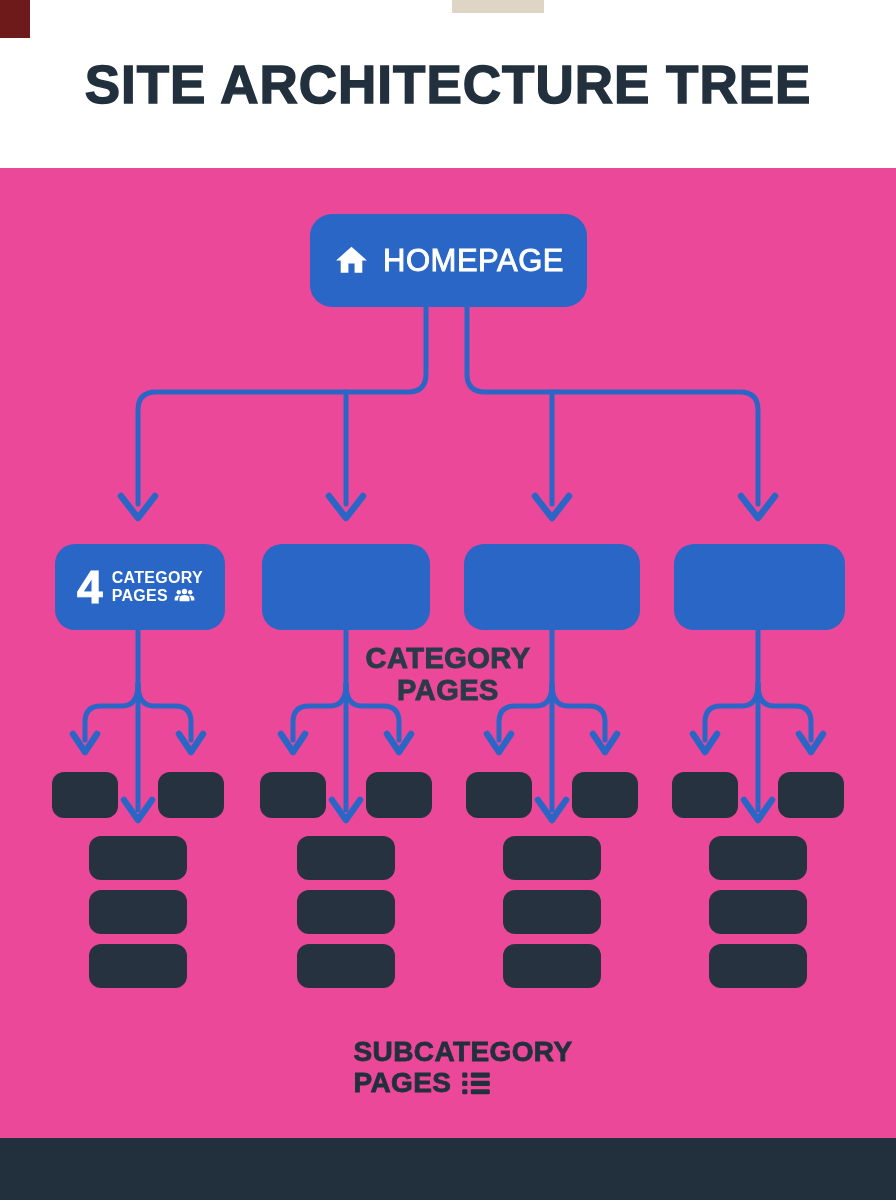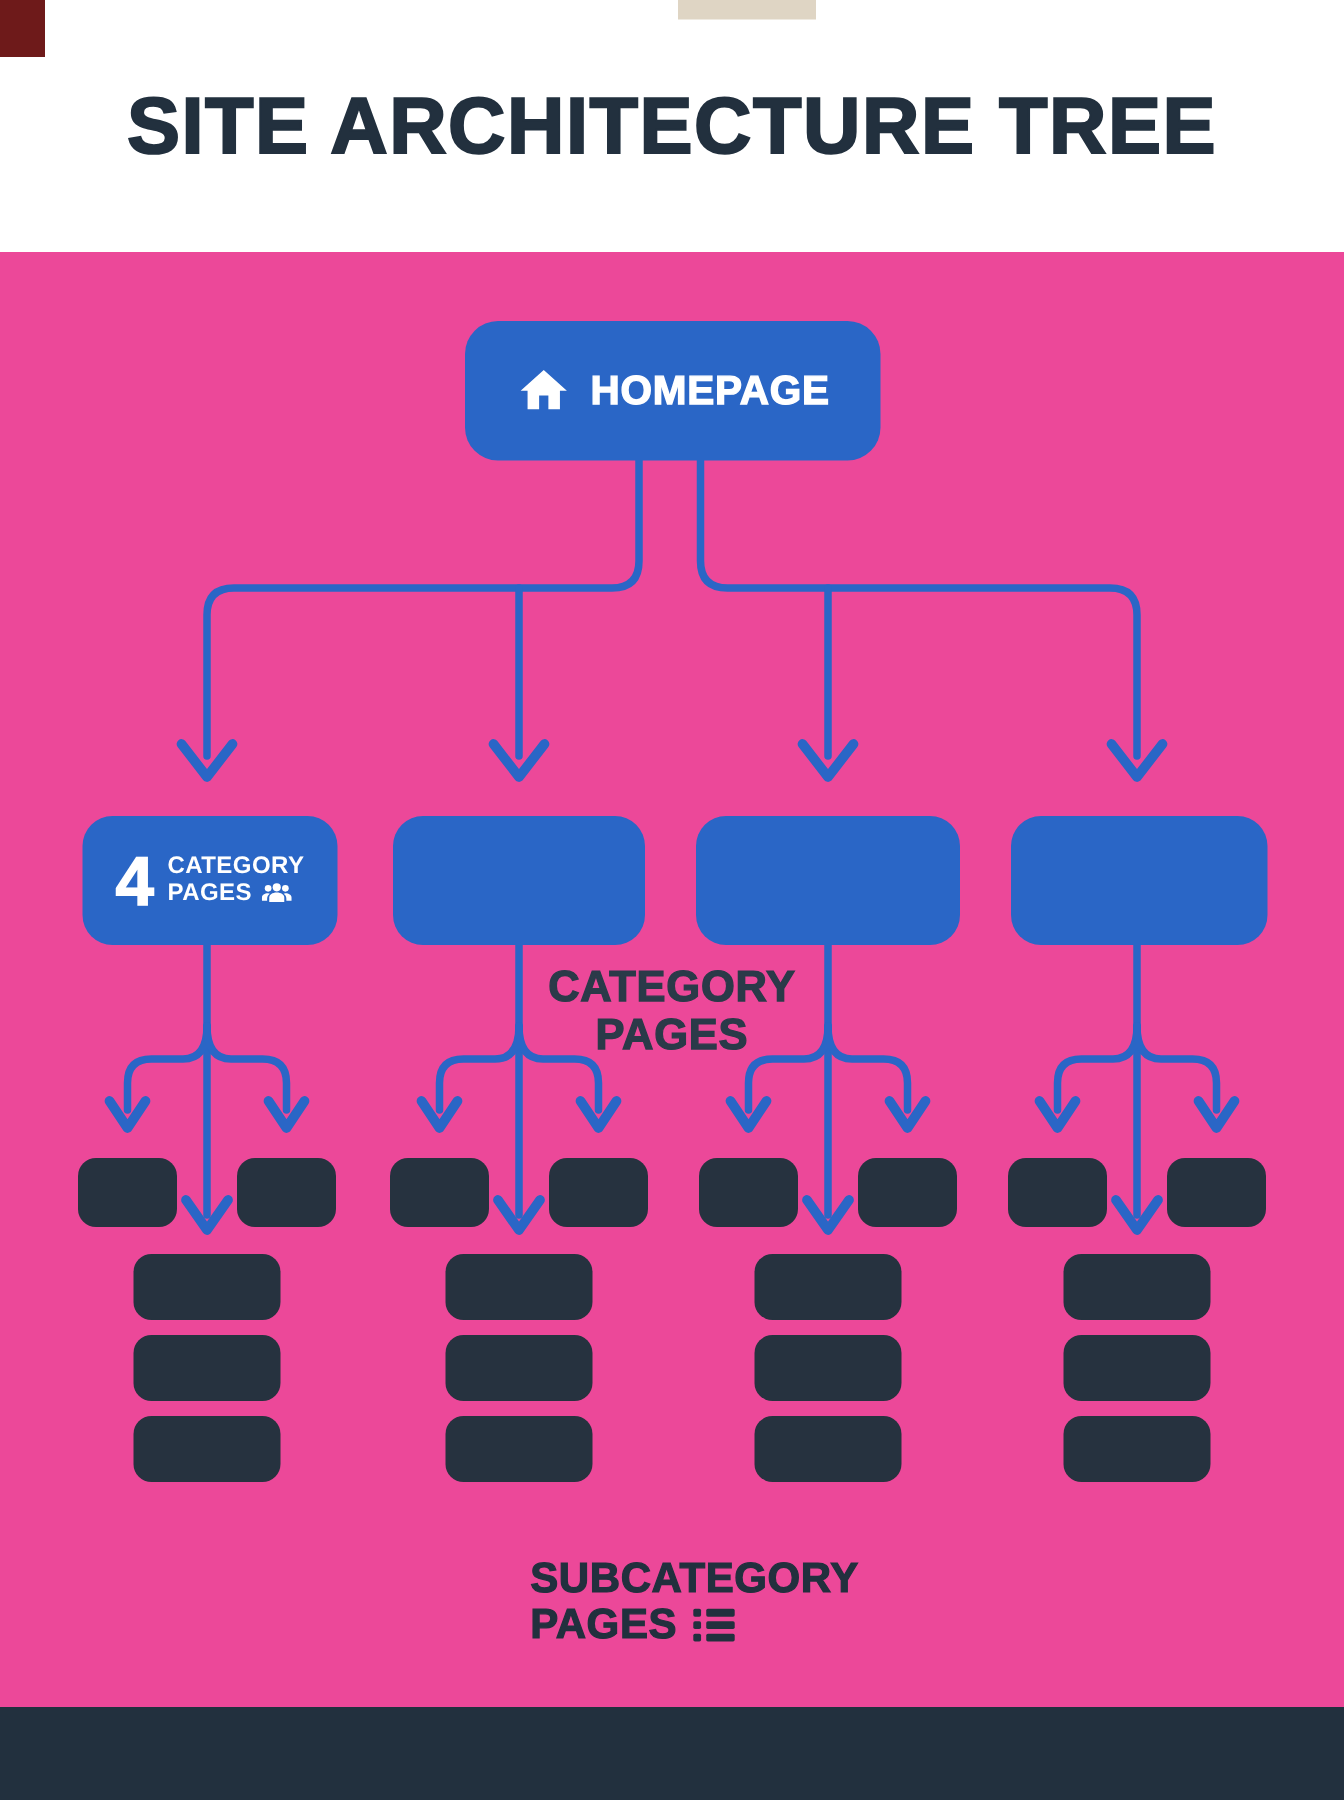--- a/index.html
+++ b/index.html
@@ -16,21 +16,21 @@
   .corner-mark { position: absolute; top: 0; left: 0; width: 30px; height: 38px; background: #6E1A1A; z-index: 5; }
   .top-notch   { position: absolute; top: 0; left: 452px; width: 92px; height: 13px; background: #DFD5C4; z-index: 4; }
 
   .connectors { position: absolute; left: 0; top: 0; width: 896px; height: 1200px; z-index: 1; }
   .connectors path { fill: none; stroke: #2A66C6; stroke-width: 5; stroke-linecap: round; stroke-linejoin: round; }
   .connectors path.arrow { stroke-width: 6.5; }
 
   .node-homepage { position: absolute; left: 310px; top: 214px; width: 277px; height: 93px;
                    background: #2A66C6; border-radius: 22px; z-index: 3;
                    display: flex; align-items: center; justify-content: center; gap: 13px; color: #FFFFFF; }
-  .homepage-label { font-size: 27px; font-weight: 700; letter-spacing: .5px; -webkit-text-stroke: .9px #FFFFFF; }
+  .homepage-label { font-size: 31px; font-weight: 400; letter-spacing: .5px; -webkit-text-stroke: .9px #FFFFFF; }
   .home-icon svg { width: 37px; height: 37px; display: block; fill: #FFFFFF; }
 
   .cat-box { position: absolute; top: 544px; height: 86px; background: #2A66C6; border-radius: 20px; z-index: 3; }
   .cat-1 { left: 55px;  width: 170px; display: flex; align-items: center; justify-content: center; gap: 9px; color: #FFFFFF; }
   .cat-2 { left: 262px; width: 168px; }
   .cat-3 { left: 464px; width: 176px; }
   .cat-4 { left: 674px; width: 171px; }
   .cat-count { font-size: 46px; font-weight: 700; -webkit-text-stroke: 1px #FFFFFF; }
   .cat-lines { display: flex; flex-direction: column; font-size: 16px; font-weight: 700; line-height: 1.12; letter-spacing: .3px; }
   .cat-line2-row { display: flex; align-items: center; gap: 5px; }

